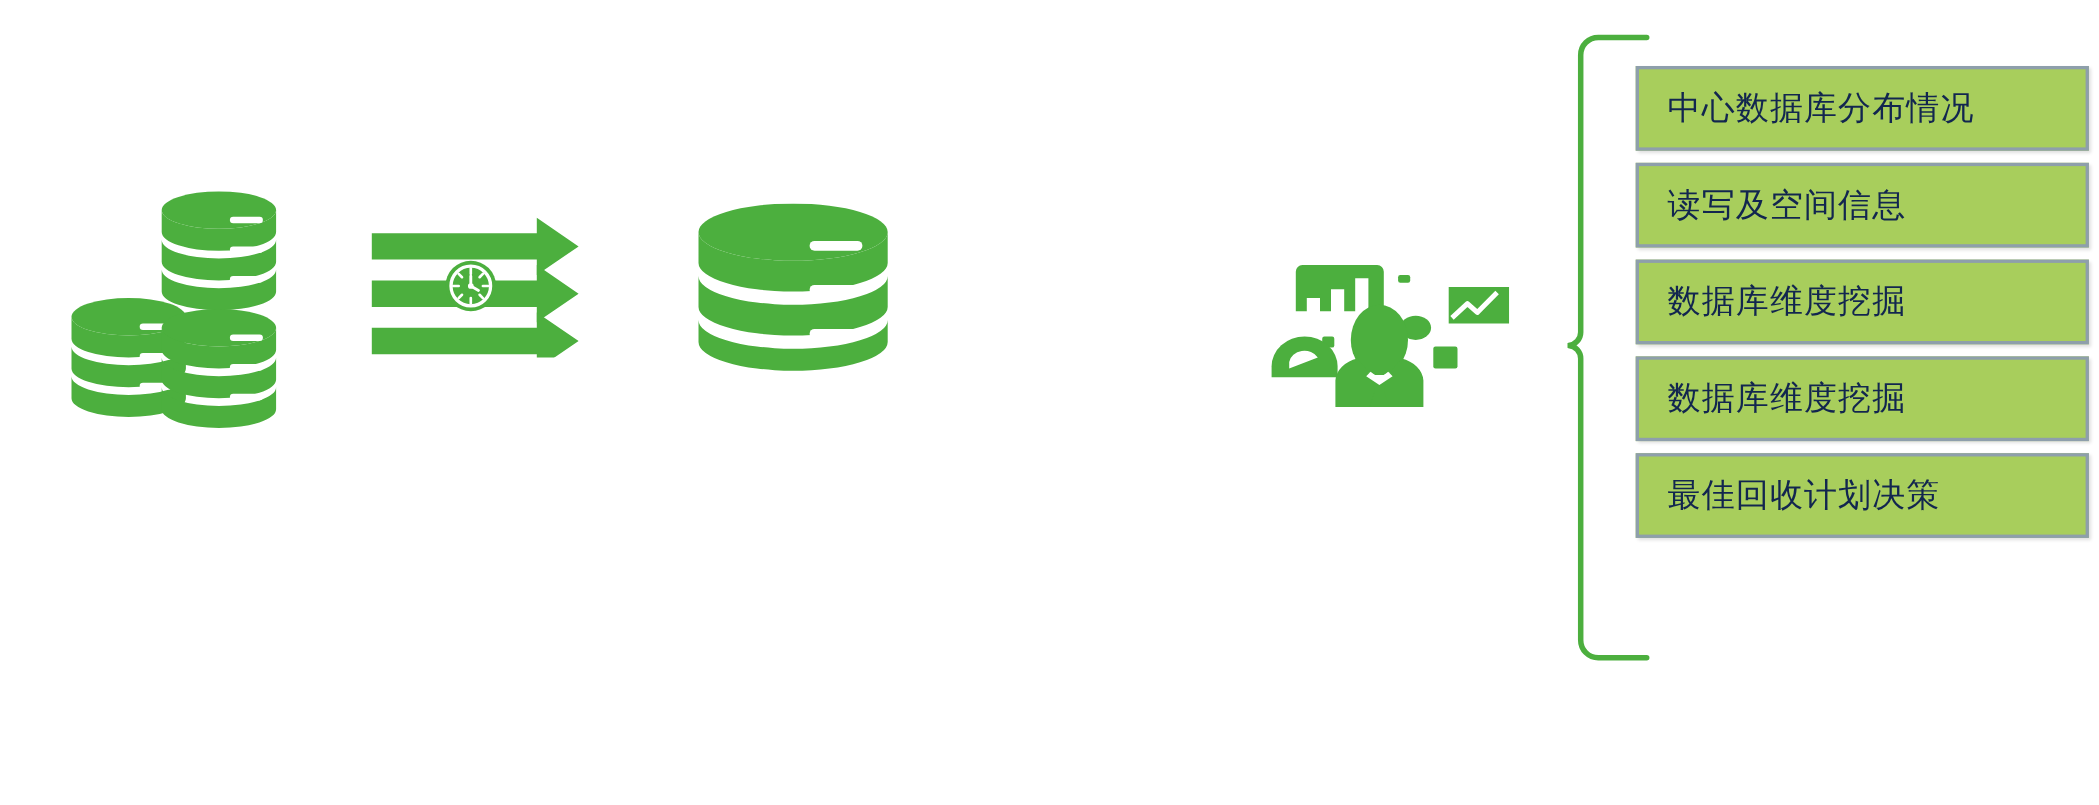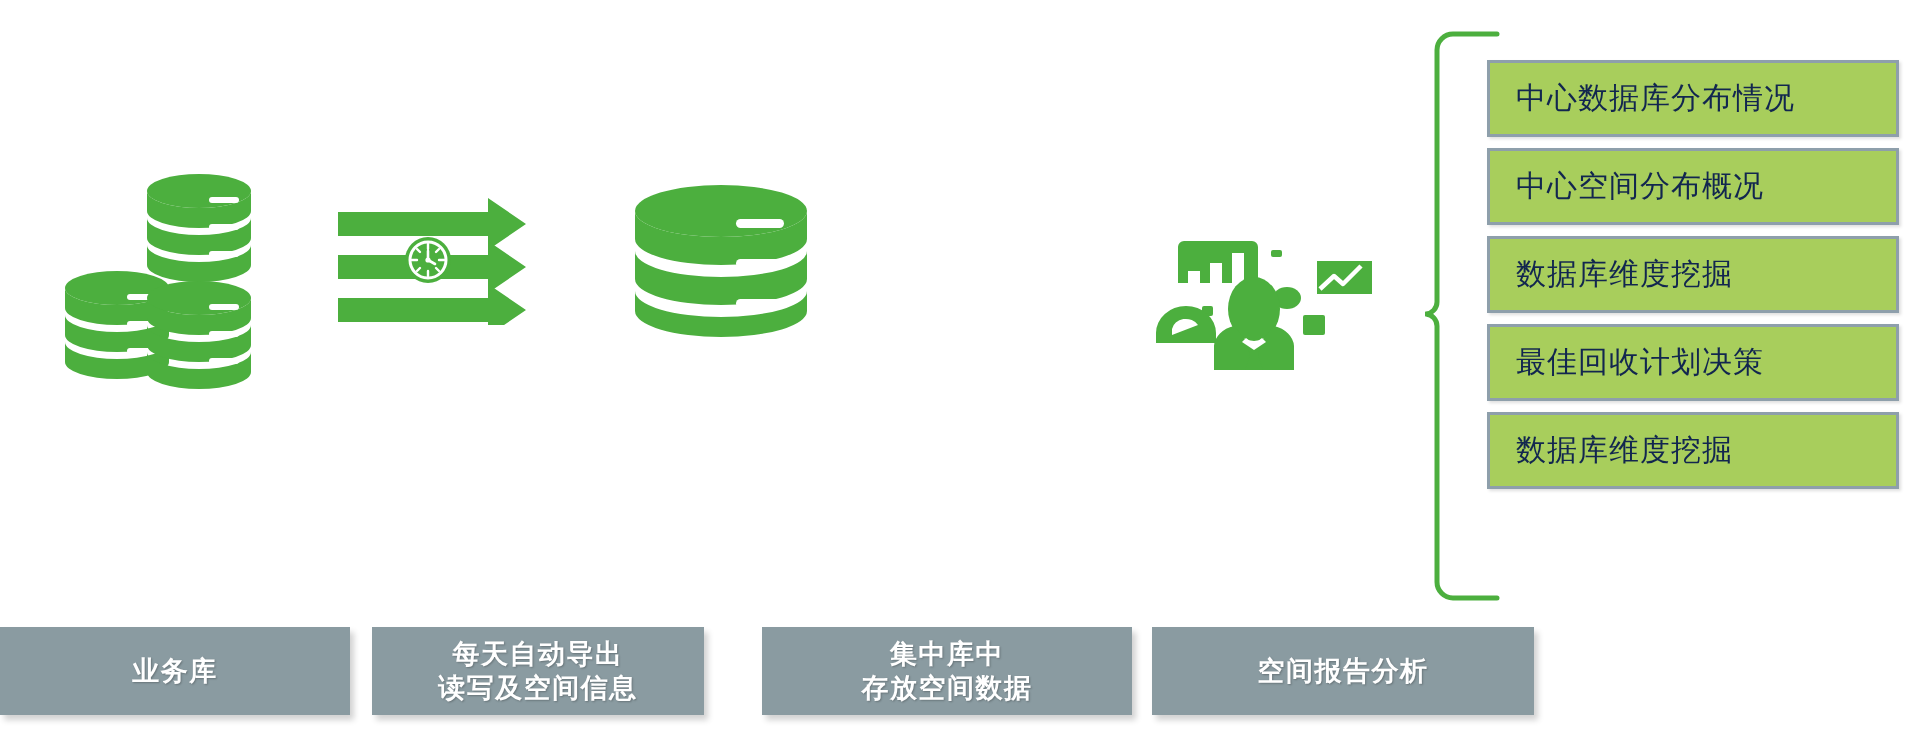--- a/index.html
+++ b/index.html
@@ -213,47 +213,27 @@
     <svg width="80" height="580" viewBox="0 0 80 580" aria-hidden="true">
       <path d="M72,4 H28 a16,16 0 0 0 -16,16 V272 a12,12 0 0 1 -11,12 a12,12 0 0 1 11,12 V552 a16,16 0 0 0 16,16 H72" fill="none" stroke="#4CAF3E" stroke-width="5" stroke-linecap="round" stroke-linejoin="round"></path>
     </svg>
   </div>
 
   <div class="boxes-col">
     <div class="info-box">
       <span class="info-box-label">中心数据库分布情况</span>
     </div>
     <div class="info-box">
-      <span class="info-box-label">中心空间分布概况</span>
+      <span class="info-box-label">读写及空间信息</span>
     </div>
     <div class="info-box">
       <span class="info-box-label">数据库维度挖掘</span>
     </div>
     <div class="info-box">
+      <span class="info-box-label">数据库维度挖掘</span>
+    </div>
+    <div class="info-box">
       <span class="info-box-label">最佳回收计划决策</span>
     </div>
-    <div class="info-box">
-      <span class="info-box-label">数据库维度挖掘</span>
-    </div>
   </div>
 
-  <div class="bottom-row">
-
-    <div class="gray-bar" style="left:0px; width:350px;">
-      <span class="gray-bar-line">业务库</span>
-    </div>
-
-    <div class="gray-bar" style="left:372px; width:332px;">
-      <span class="gray-bar-line">每天自动导出</span>
-      <span class="gray-bar-line">读写及空间信息</span>
-    </div>
-
-    <div class="gray-bar" style="left:762px; width:370px;">
-      <span class="gray-bar-line">集中库中</span>
-      <span class="gray-bar-line">存放空间数据</span>
-    </div>
-
-    <div class="gray-bar" style="left:1152px; width:382px;">
-      <span class="gray-bar-line">空间报告分析</span>
-    </div>
-  </div>
 
 </div>
 
 </body></html>

